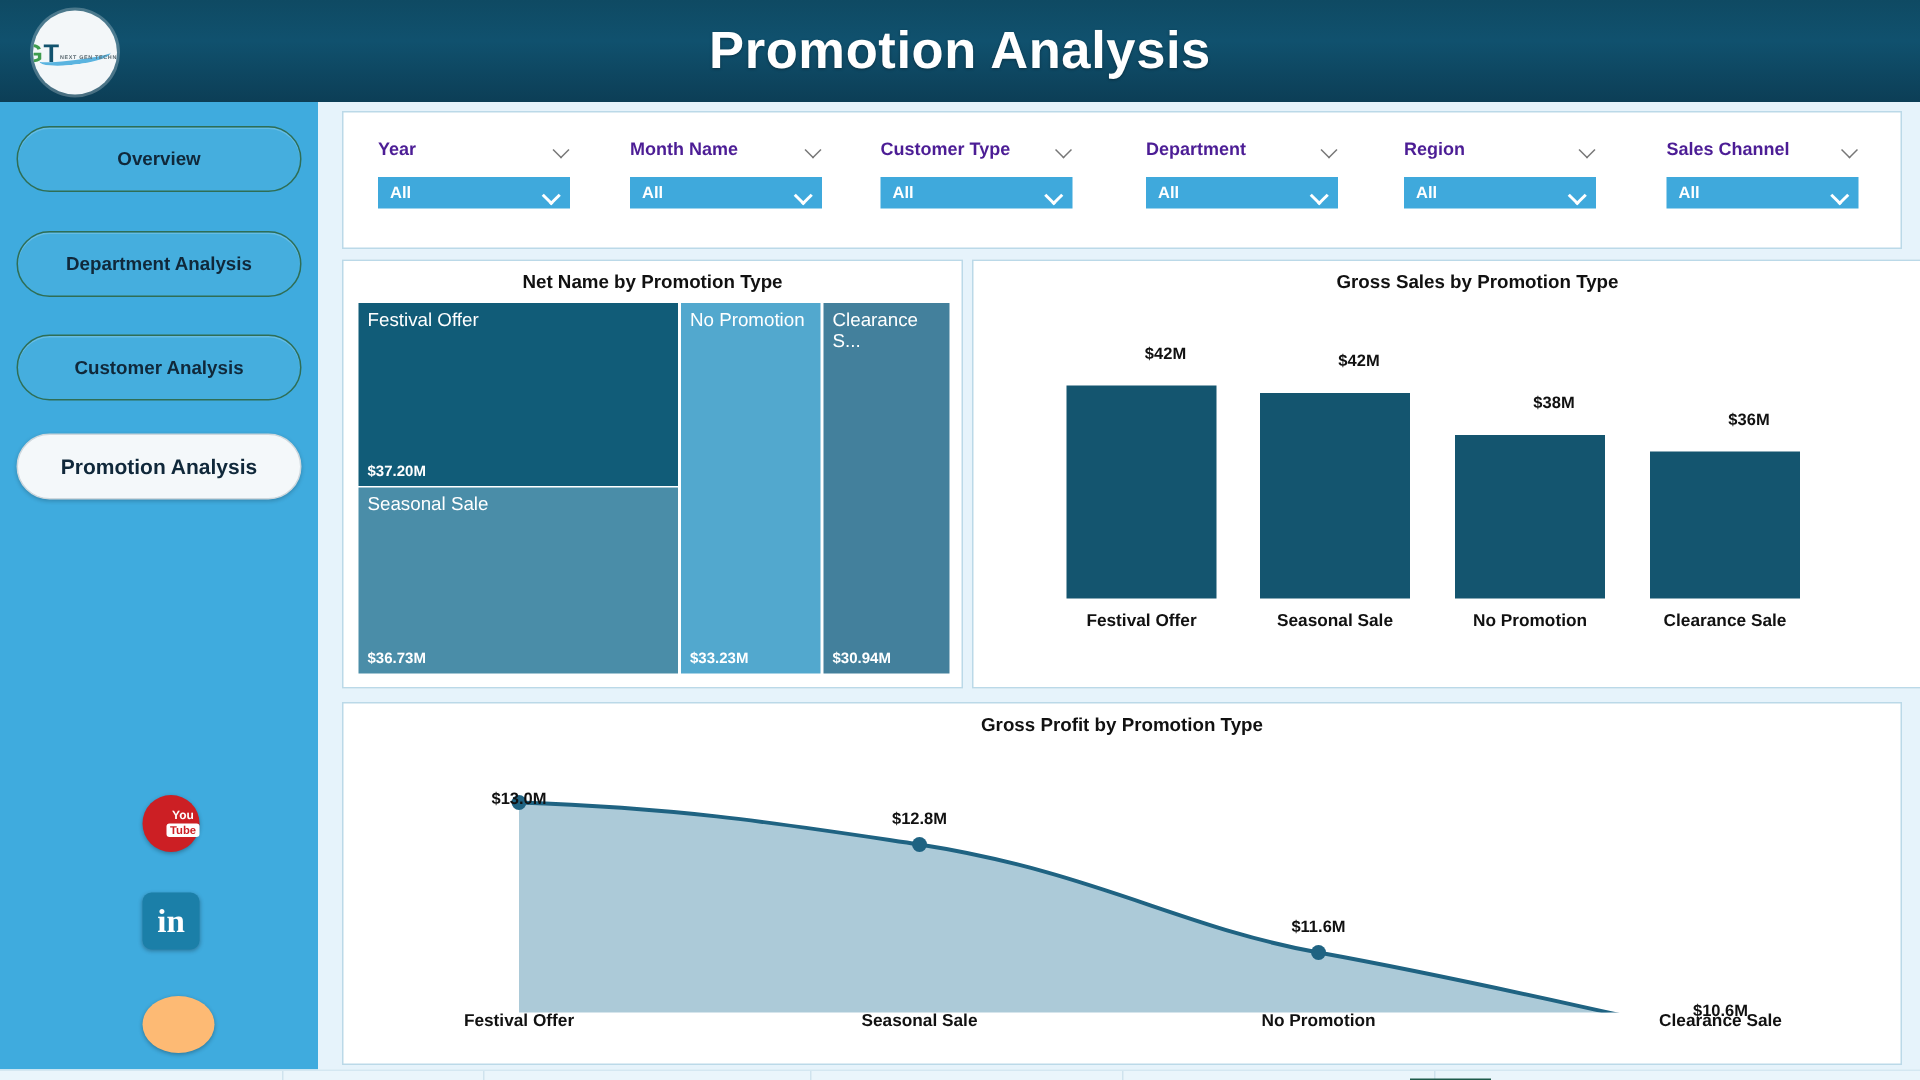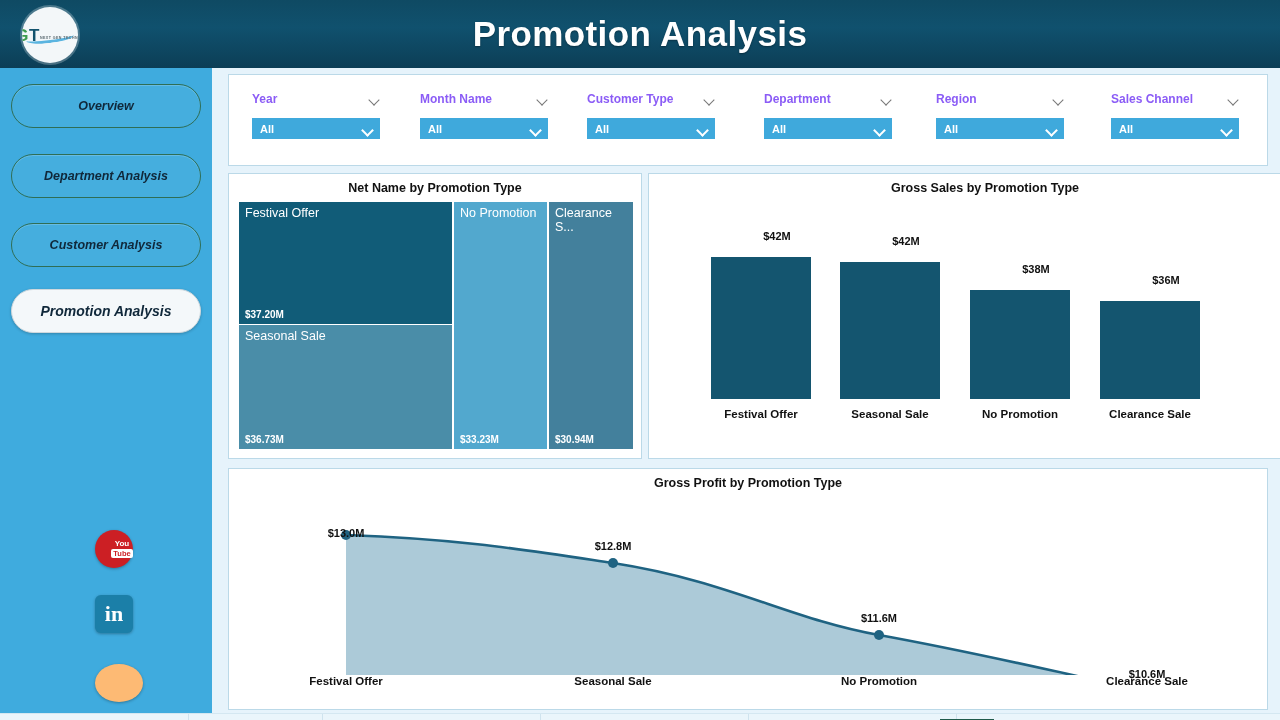--- a/index.html
+++ b/index.html
@@ -71,21 +71,20 @@
     position: absolute; left: 11px;
     width: 190px; height: 44px;
     border-radius: 22px;
     background: #45AEDE;
     border: 1px solid #2F6E55;
     display: flex; align-items: center; justify-content: center;
     font-size: 12.5px; font-weight: bold;
     color: #10283A;
     cursor: pointer;
     box-shadow: inset 0 1px 0 rgba(255,255,255,.18);
-    font-style: italic;
   }
   .nav-btn.active {
     background: #F4F8FA;
     border: 1px solid #cfd8dd;
     color: #10283A;
     font-size: 14px;
     box-shadow: 0 1px 3px rgba(0,0,0,.22);
   }
   .social {
     position: absolute; left: 95px;
@@ -133,21 +132,21 @@
 
   
   .slicer {
     position: absolute; top: 14px;
     width: 128px;
   }
   .slicer-head {
     display: flex; align-items: center; justify-content: space-between;
     height: 20px;
   }
-  .slicer-label { font-size: 12px; font-weight: bold; color: #8b5cf6; }
+  .slicer-label { font-size: 12px; font-weight: bold; color: #4c1d95; }
   .chev {
     width: 11px; height: 6px; position: relative;
   }
   .chev::before {
     content: ""; position: absolute; left: 1px; top: 0;
     width: 7px; height: 7px;
     border-right: 1.6px solid #777; border-bottom: 1.6px solid #777;
     transform: rotate(45deg);
   }
   .chev.white::before { border-color: #ffffff; border-width: 2px; }

